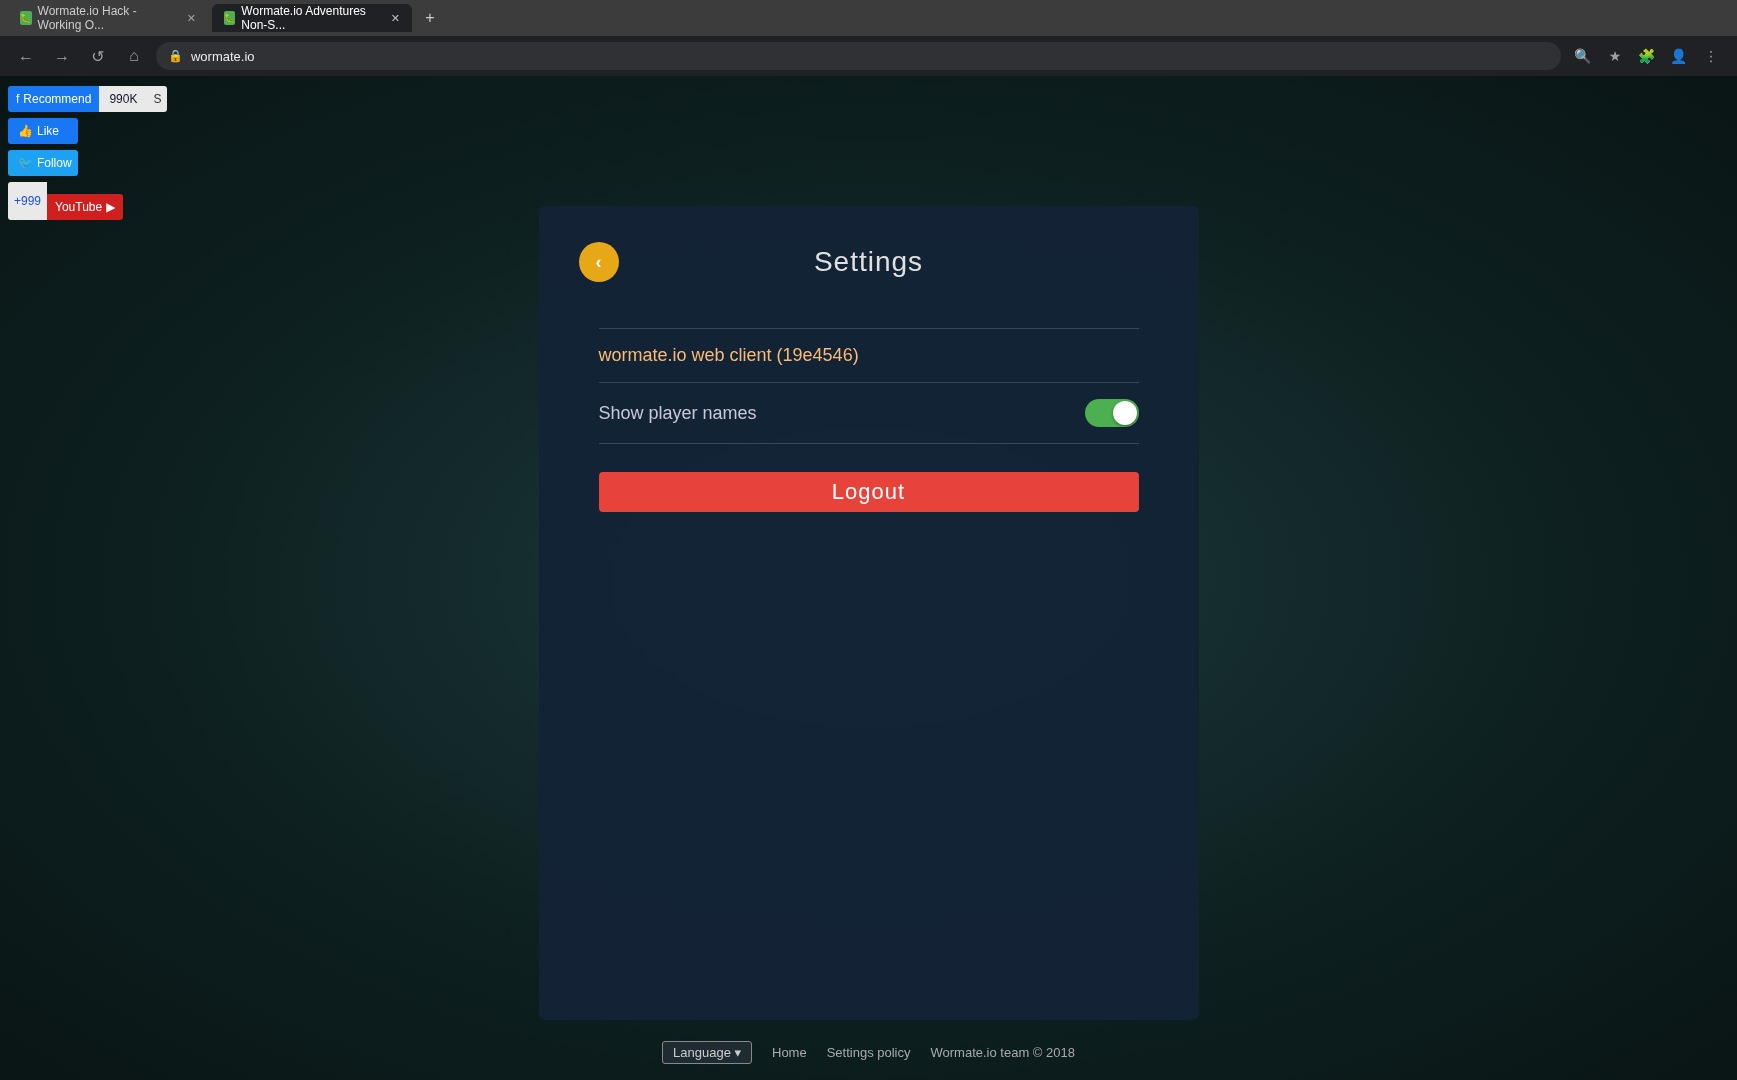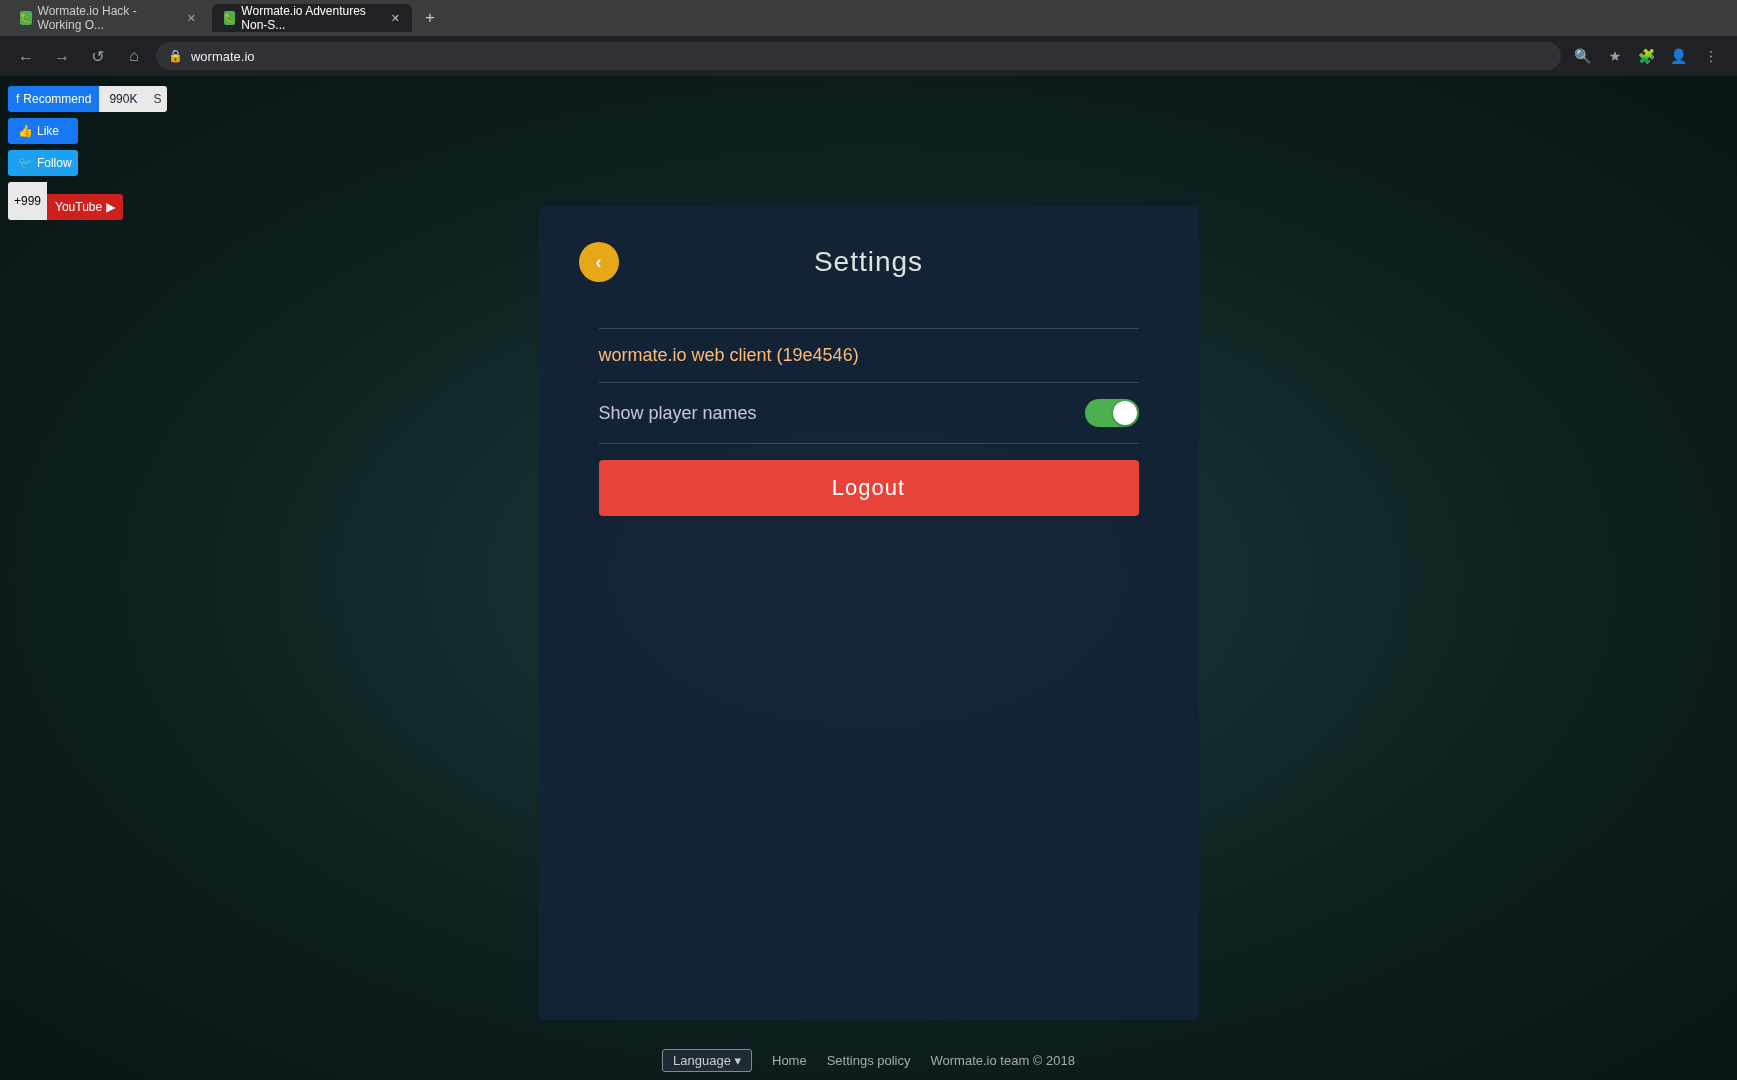--- a/index.html
+++ b/index.html
@@ -196,21 +196,21 @@
       height: 26px;
       width: 70px;
     }
     .yt-subscribe {
       display: flex;
       align-items: center;
       gap: 0;
     }
     .yt-count {
       background: #e9e9e9;
-      color: #000000;
+      color: #1d4ed8;
       font-size: 12px;
       padding: 19px 6px;
       border-radius: 3px 0 0 3px;
       height: 20px;
       display: flex;
       align-items: center;
     }
     .yt-btn {
       background: #cd201f;
       color: white;
@@ -306,35 +306,35 @@
       border-radius: 50%;
       position: absolute;
       top: 2px;
       right: 2px;
       box-shadow: 0 1px 3px rgba(0,0,0,0.4);
     }
 
     
     .logout-btn {
       width: 100%;
-      height: 56px;
+      height: 40px;
       background: #e8433a;
       border: none;
       border-radius: 4px;
       color: white;
       font-size: 22px;
       cursor: pointer;
-      margin-top: 16px;
+      margin-top: 28px;
       letter-spacing: 1px;
     }
 
     
     .page-footer {
       position: absolute;
-      bottom: 8px;
+      bottom: 16px;
       left: 0;
       right: 0;
       display: flex;
       justify-content: center;
       align-items: center;
       gap: 20px;
       font-size: 13px;
       color: #aaa;
     }
     .footer-lang {

